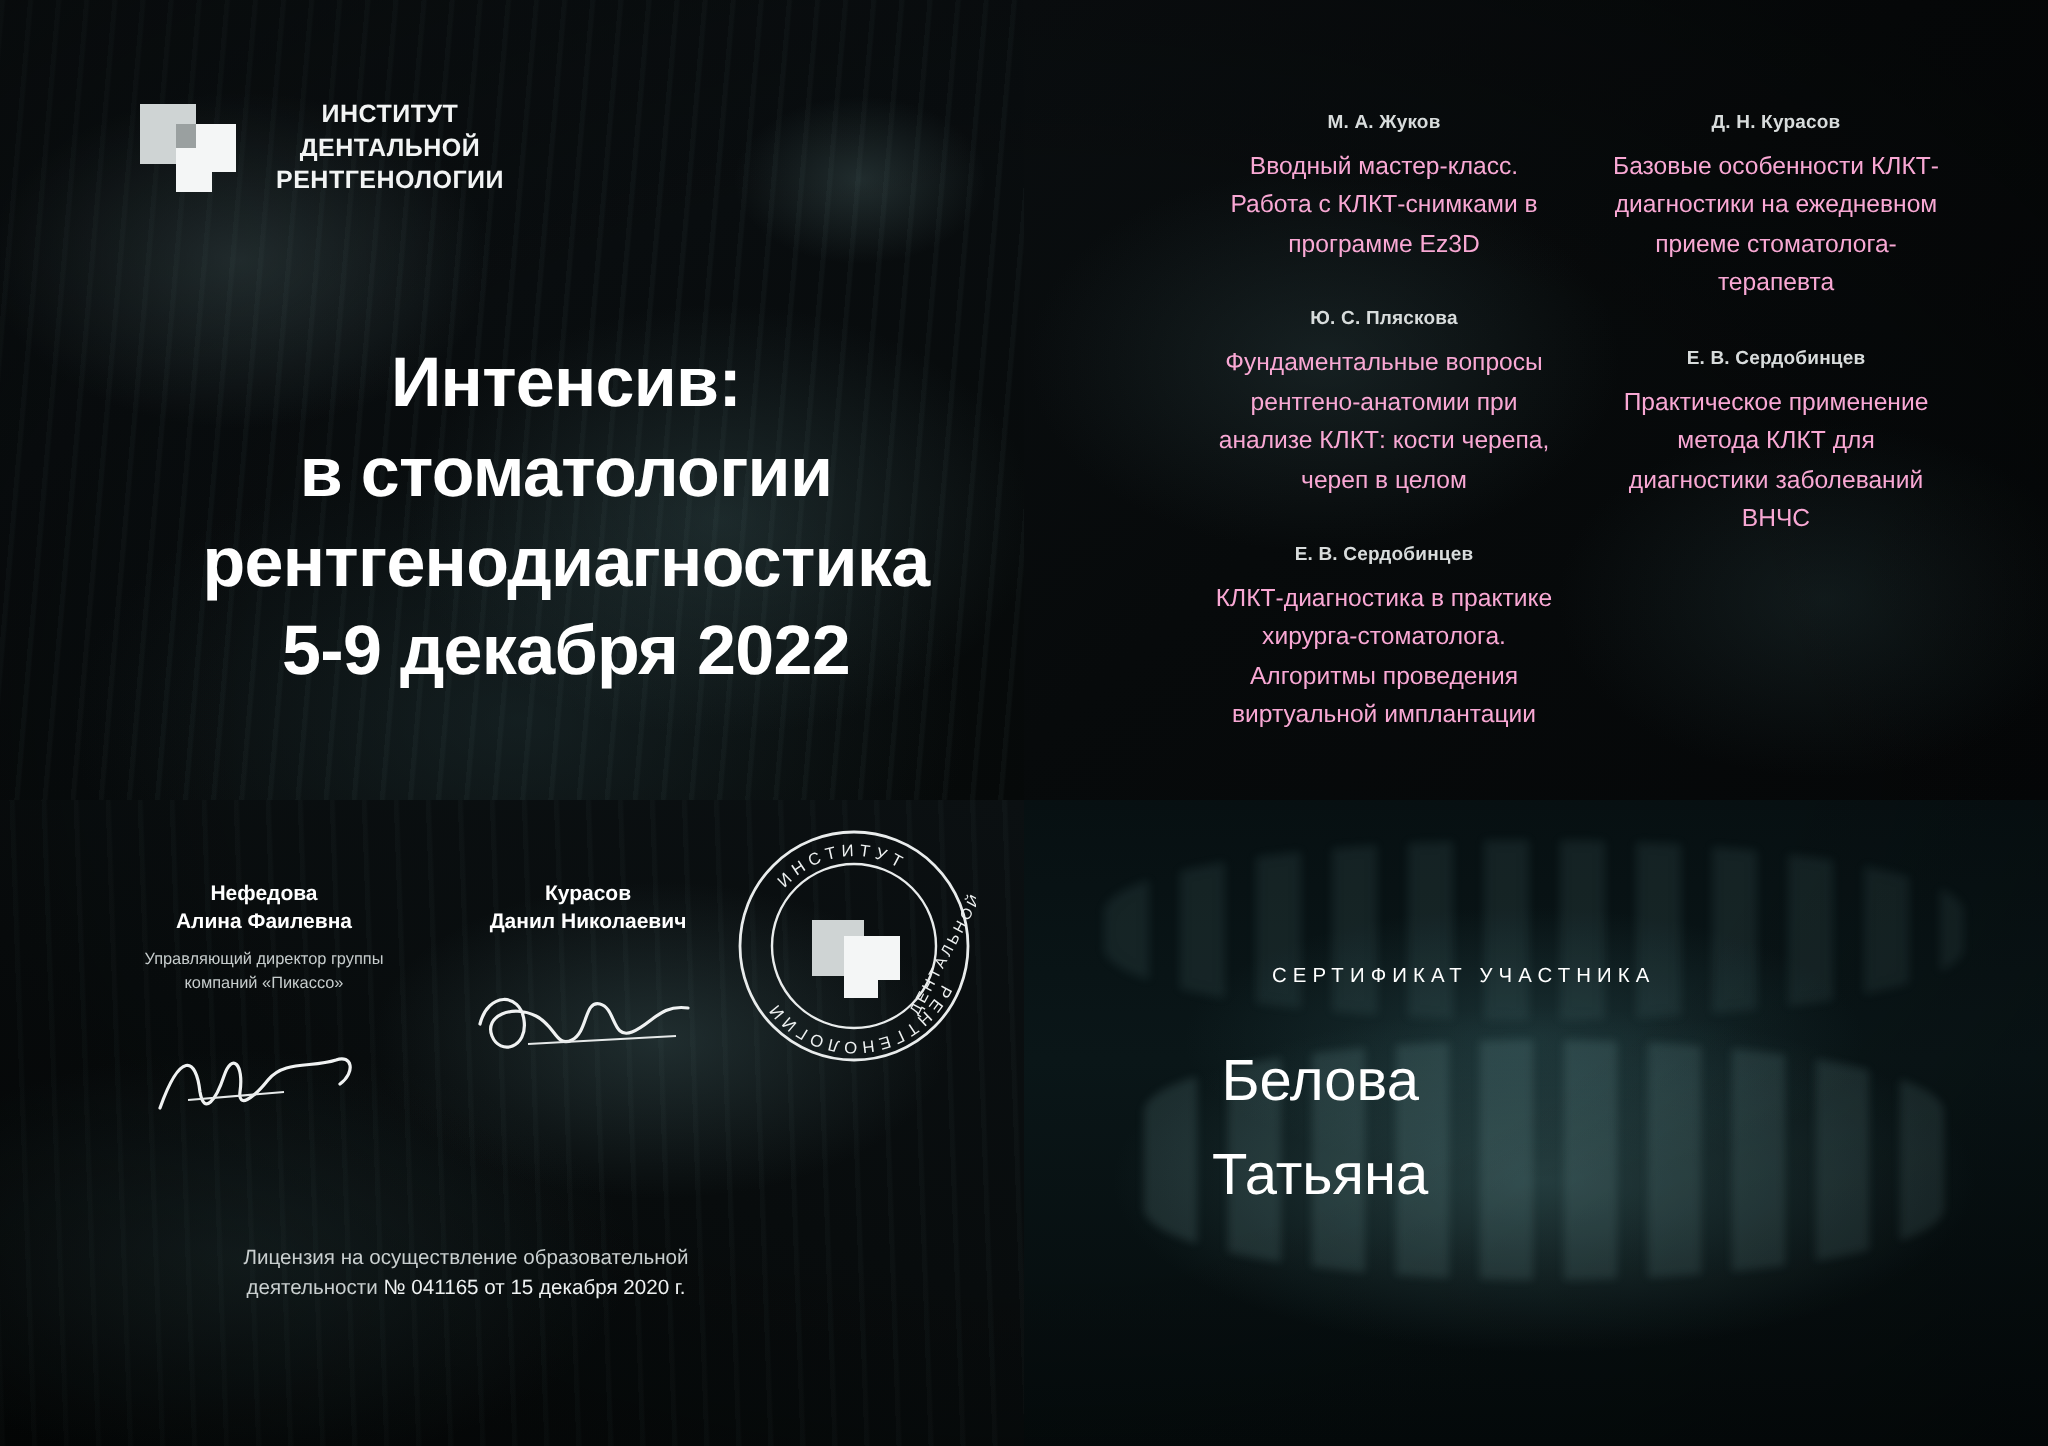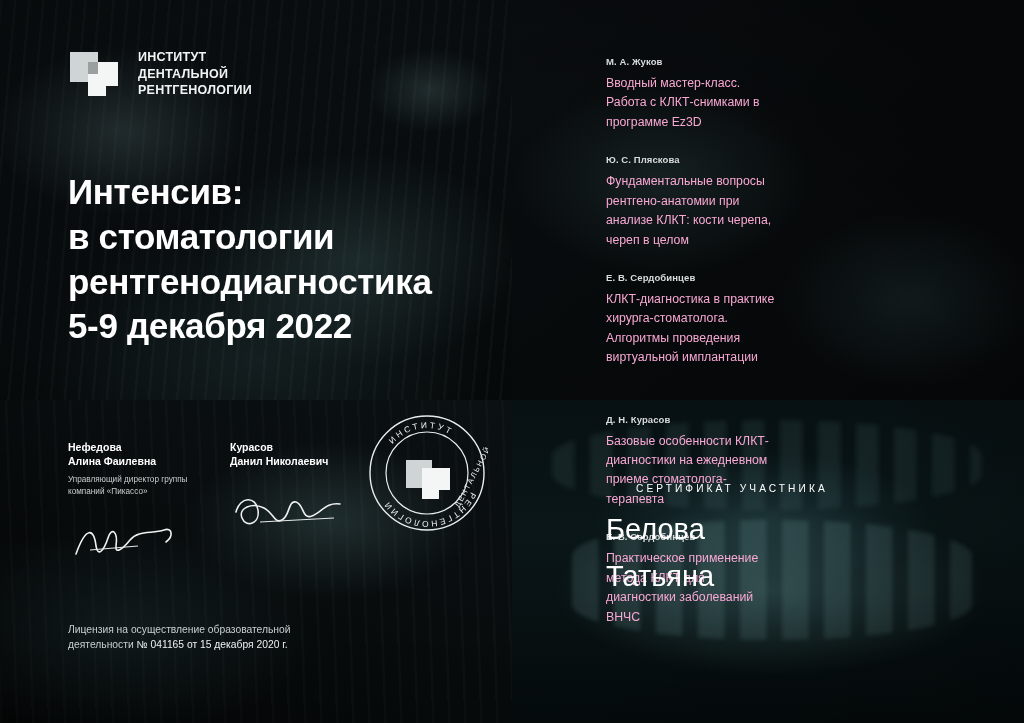--- a/index.html
+++ b/index.html
@@ -9,20 +9,21 @@
     width: 1024px; height: 723px;
     font-family: "Liberation Sans", sans-serif;
     -webkit-font-smoothing: antialiased;
   }
   .certificate {
     position: relative;
     width: 1024px;
     height: 723px;
     background: #050607;
     overflow: hidden;
+    text-align: center;
   }
   
   .xray-left-top {
     position: absolute;
     left: 0; top: 0;
     width: 512px; height: 400px;
     background:
       radial-gradient(ellipse 180px 120px at 120px 130px, rgba(60,78,80,0.55), rgba(8,12,13,0) 70%),
       radial-gradient(ellipse 220px 150px at 360px 260px, rgba(48,70,72,0.5), rgba(8,12,13,0) 72%),
       radial-gradient(ellipse 300px 180px at 260px 360px, rgba(35,55,58,0.45), rgba(6,10,11,0) 75%),
@@ -127,21 +128,20 @@
   }
   .main-title div { white-space: nowrap; }
 
   
   .program {
     position: absolute;
     left: 606px; top: 56px;
     width: 400px;
     display: flex;
     gap: 24px;
-    flex-direction: column;
   }
   .prog-col { width: 172px; }
   .prog-item { margin-bottom: 22px; }
   .prog-author {
     color: #d8dcdc;
     font-size: 9.5px;
     font-weight: bold;
     letter-spacing: 0.01em;
     margin-bottom: 7px;
   }
@@ -195,21 +195,21 @@
   .cert-label {
     position: absolute;
     left: 636px; top: 483px;
     color: #ffffff;
     font-size: 10.2px;
     letter-spacing: 0.30em;
     font-weight: normal;
   }
   .cert-name {
     position: absolute;
-    left: 606px; top: 506px;
+    left: 606px; top: 518px;
     color: #ffffff;
     font-size: 29px;
     line-height: 1.62;
     font-weight: normal;
   }
   .cert-name div { white-space: nowrap; }
 </style>
 </head>
 <body>
 

